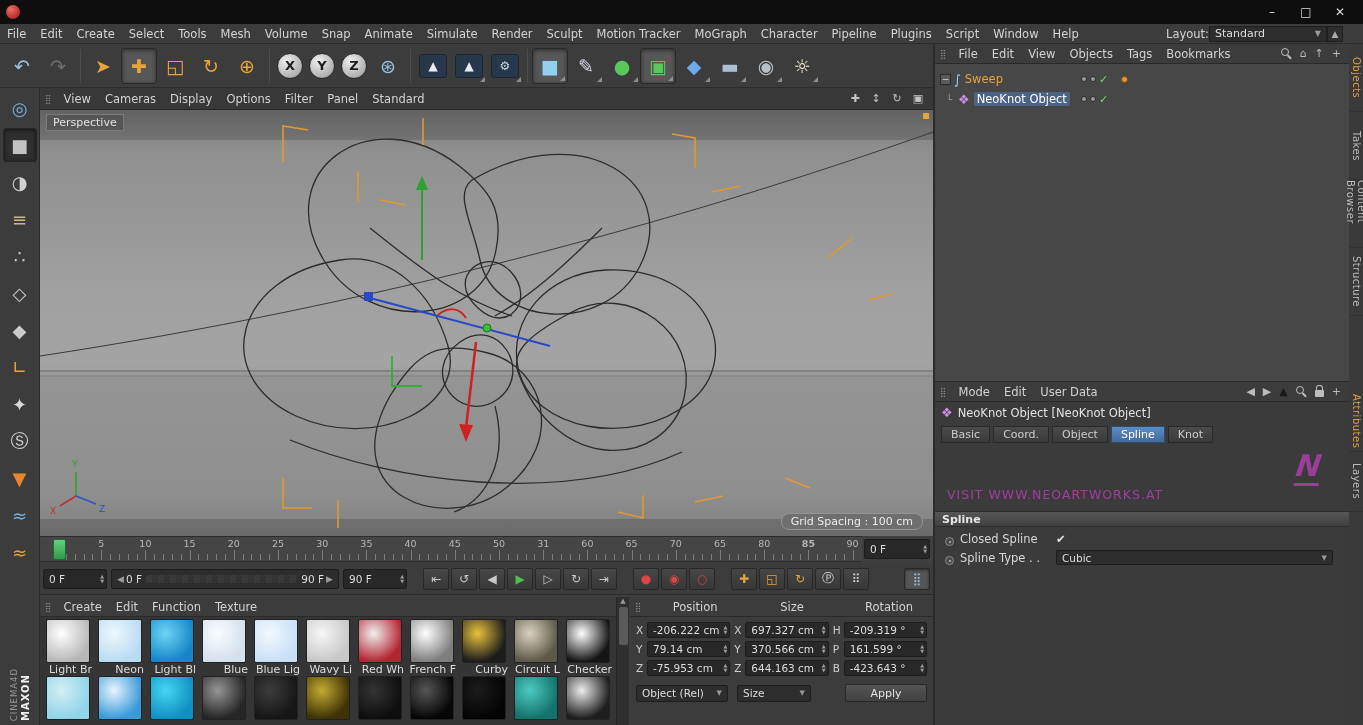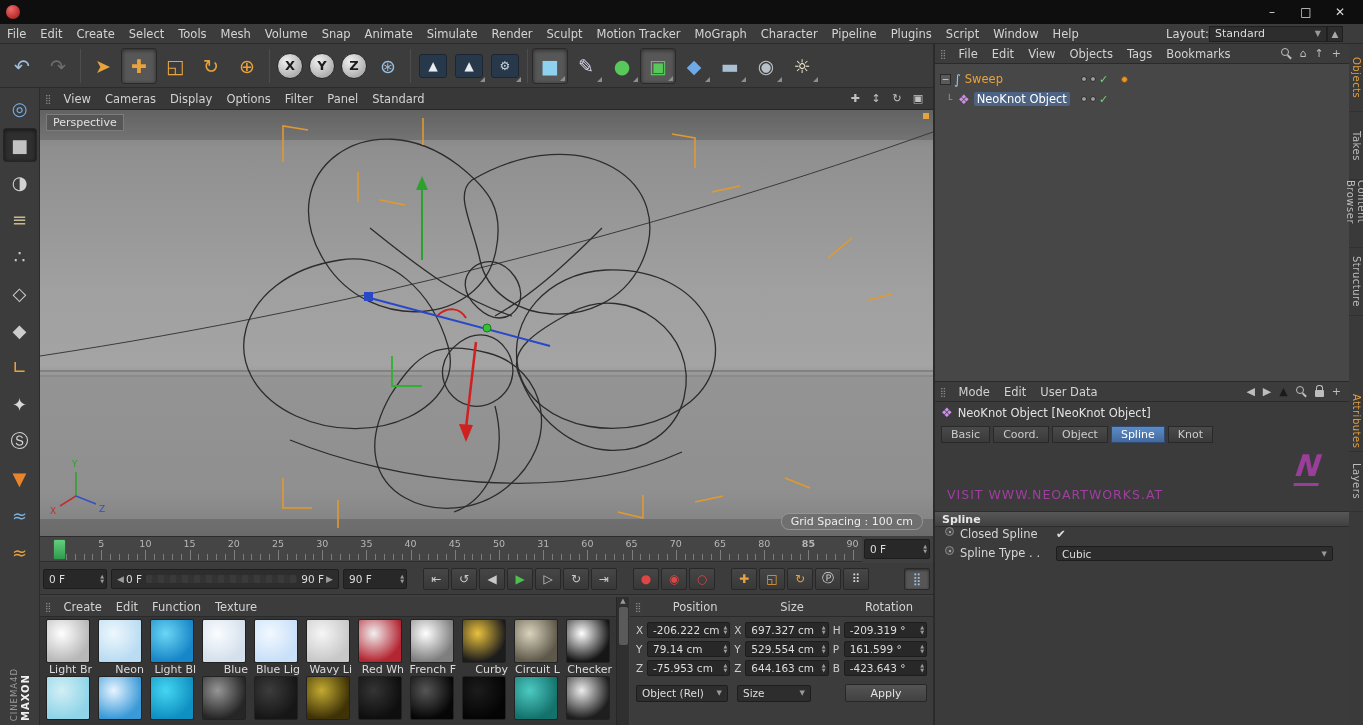--- a/index.html
+++ b/index.html
@@ -116,21 +116,21 @@
   #attrmgr{left:935px;top:382px;width:414px;height:343px;background:#3b3b3b}
   #am-title{height:21px;display:flex;align-items:center;font-size:11.5px;color:#e2e2e2;padding-left:6px;gap:5px}
   #am-tabs{display:flex;padding:3px 0 0 6px}
   .atab{height:17px;padding:0 9px;background:linear-gradient(#4a4a4a,#3a3a3a);border:1px solid #292929;font-size:11px;color:#ccc;display:flex;align-items:center;margin-right:3px;cursor:pointer}
   .atab.active{background:linear-gradient(#5b8cc8,#44699c);color:#fff;border-color:#2f4a6e}
   #watermark{position:relative;height:68px}
   #wm-title{position:absolute;left:62px;top:8px;font-size:29px;font-weight:bold;letter-spacing:7px;color:#a138a1;opacity:.75;text-shadow:0 0 2px #d060d0}
   #wm-sub{position:absolute;left:12px;top:44px;font-size:12.5px;letter-spacing:1px;color:#b13fb1;opacity:.85}
   #wm-logo{position:absolute;right:28px;top:6px;font-size:30px;font-style:italic;font-weight:bold;color:#b13fb1;opacity:.8;border-bottom:3px solid #b13fb1;line-height:34px;transform:skewX(-8deg)}
   .secbar{height:16px;background:linear-gradient(#575757,#404040);border-top:1px solid #2d2d2d;border-bottom:1px solid #2d2d2d;font-size:11px;font-weight:bold;color:#e6e6e6;padding:0 7px;display:flex;align-items:center}
-  .arow{height:19px;display:flex;align-items:flex-start;padding-left:10px;font-size:11.5px;color:#d6d6d6}
+  .arow{height:19px;display:flex;align-items:flex-end;padding-left:10px;font-size:11.5px;color:#d6d6d6}
   .bullet{width:9px;height:9px;border-radius:50%;border:1px solid #8a8a8a;background:#4a4a4a;display:inline-block;margin-right:6px;position:relative;flex:none}
   .bullet::after{content:"";position:absolute;left:2.5px;top:2.5px;width:2px;height:2px;border-radius:50%;background:#c0c0c0}
   .alabel{width:96px;white-space:nowrap}
   #spline-type-dd{flex:1;margin-right:16px;height:15px}
 
   
   .hicons{margin-left:auto;display:flex;align-items:center;gap:8px;padding-right:8px}
   .hic{font-size:11px;color:#bdbdbd;cursor:pointer;line-height:1}
   .mag{width:11px;height:11px;position:relative;display:inline-block;cursor:pointer}
   .mag::before{content:"";position:absolute;width:6px;height:6px;border:1.5px solid #bdbdbd;border-radius:50%;left:0;top:0}
@@ -754,21 +754,21 @@
             <span class="val">79.14 cm</span>
             <span class="arrows">
               <i>▲</i>
               <i>▼</i>
             </span>
           </div>
         </div>
         <div class="ccell">
           <span class="axis">Y</span>
           <div class="spin">
-            <span class="val">529.554 cm</span>
+            <span class="val">370.566 cm</span>
             <span class="arrows">
               <i>▲</i>
               <i>▼</i>
             </span>
           </div>
         </div>
         <div class="ccell">
           <span class="axis">P</span>
           <div class="spin">
             <span class="val">161.599 °</span>

